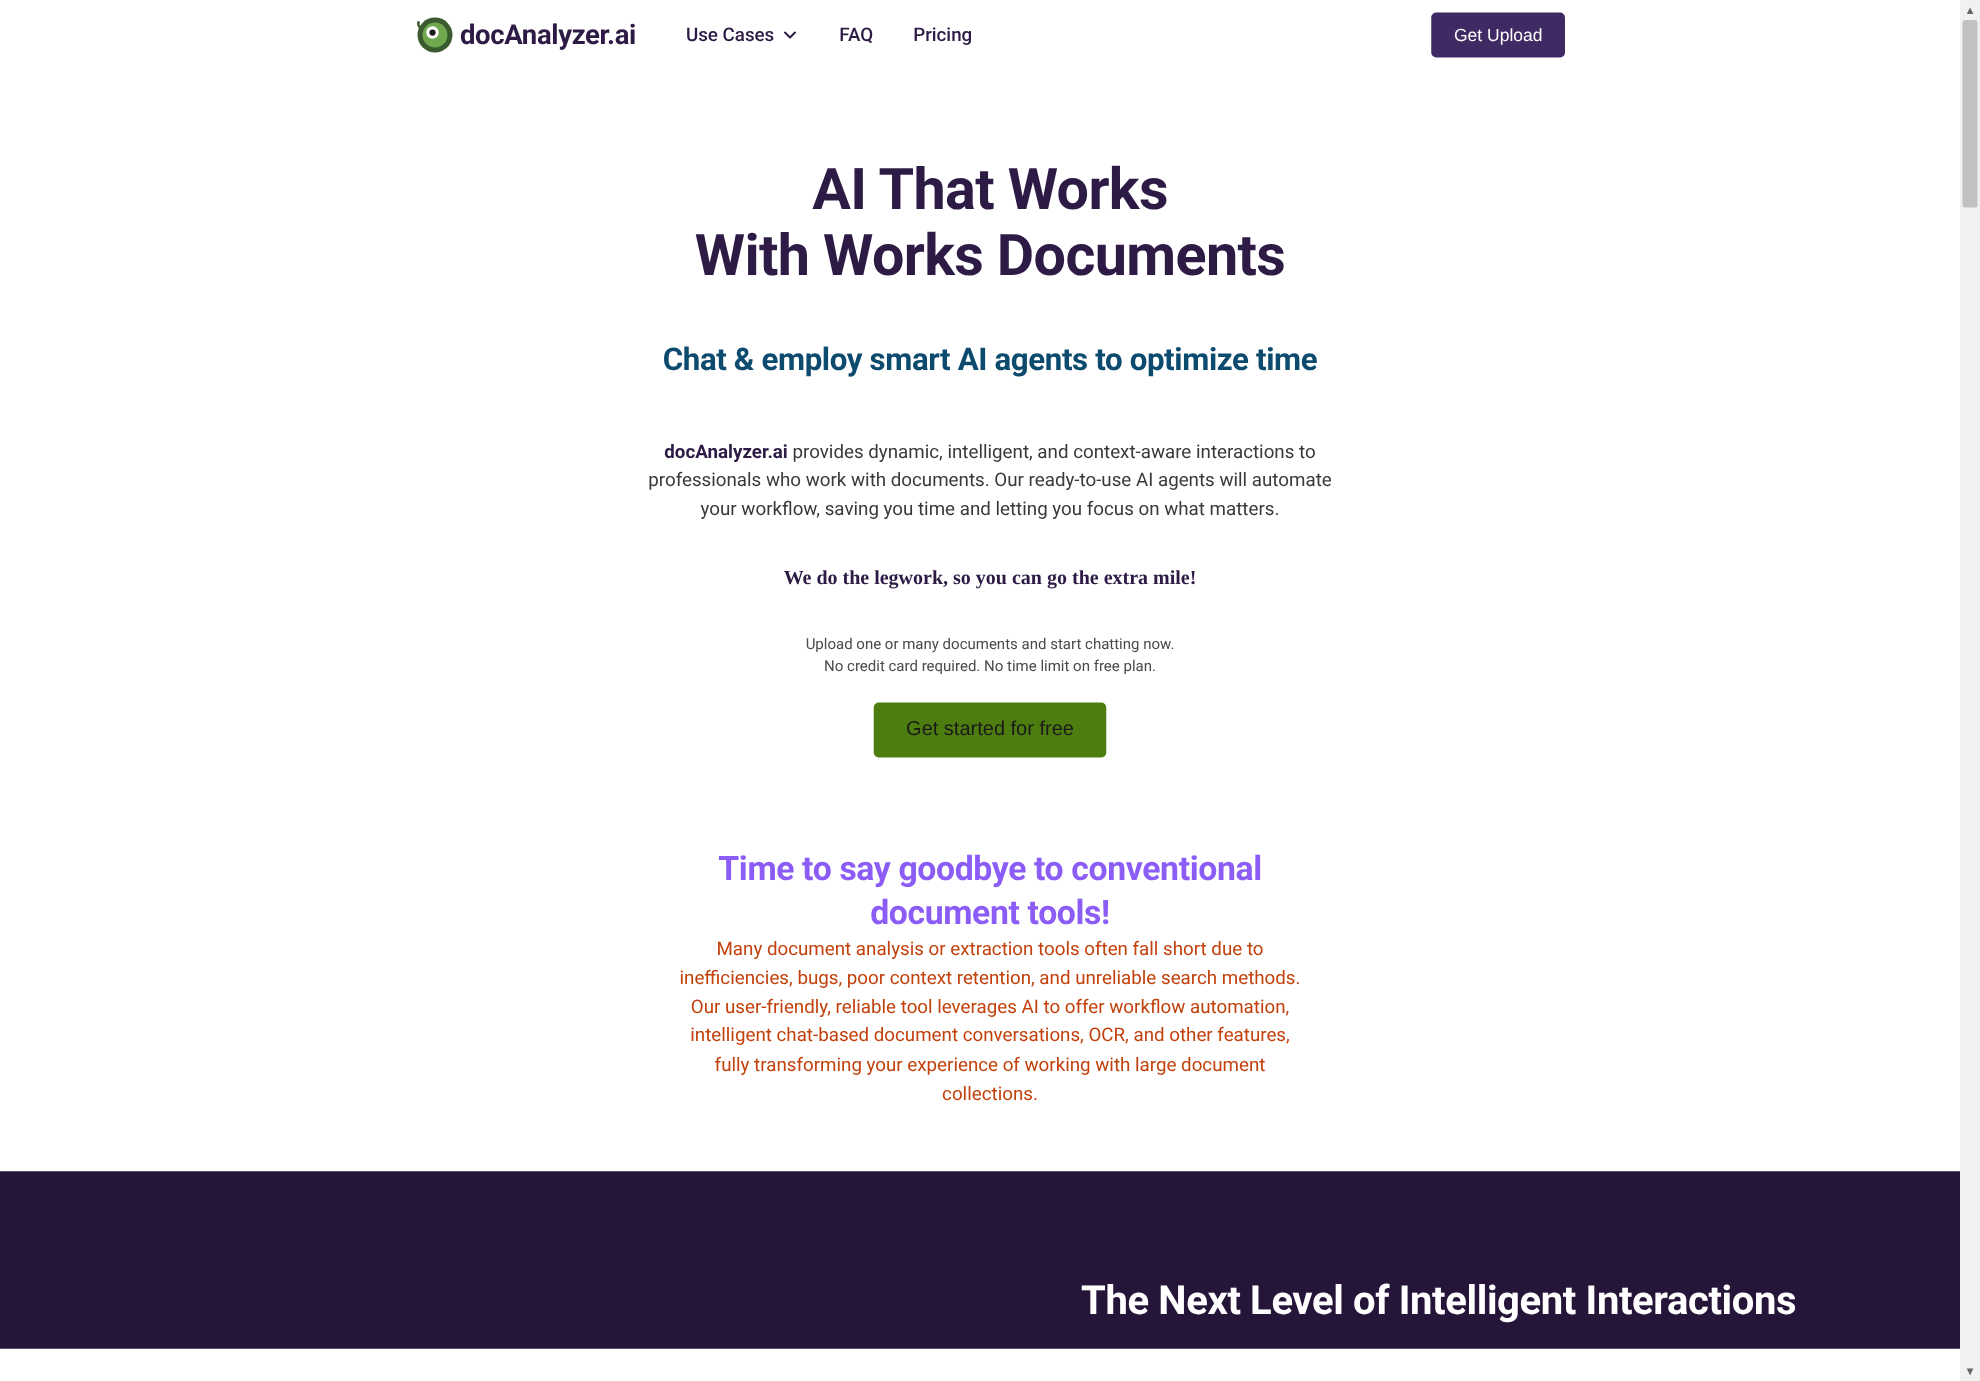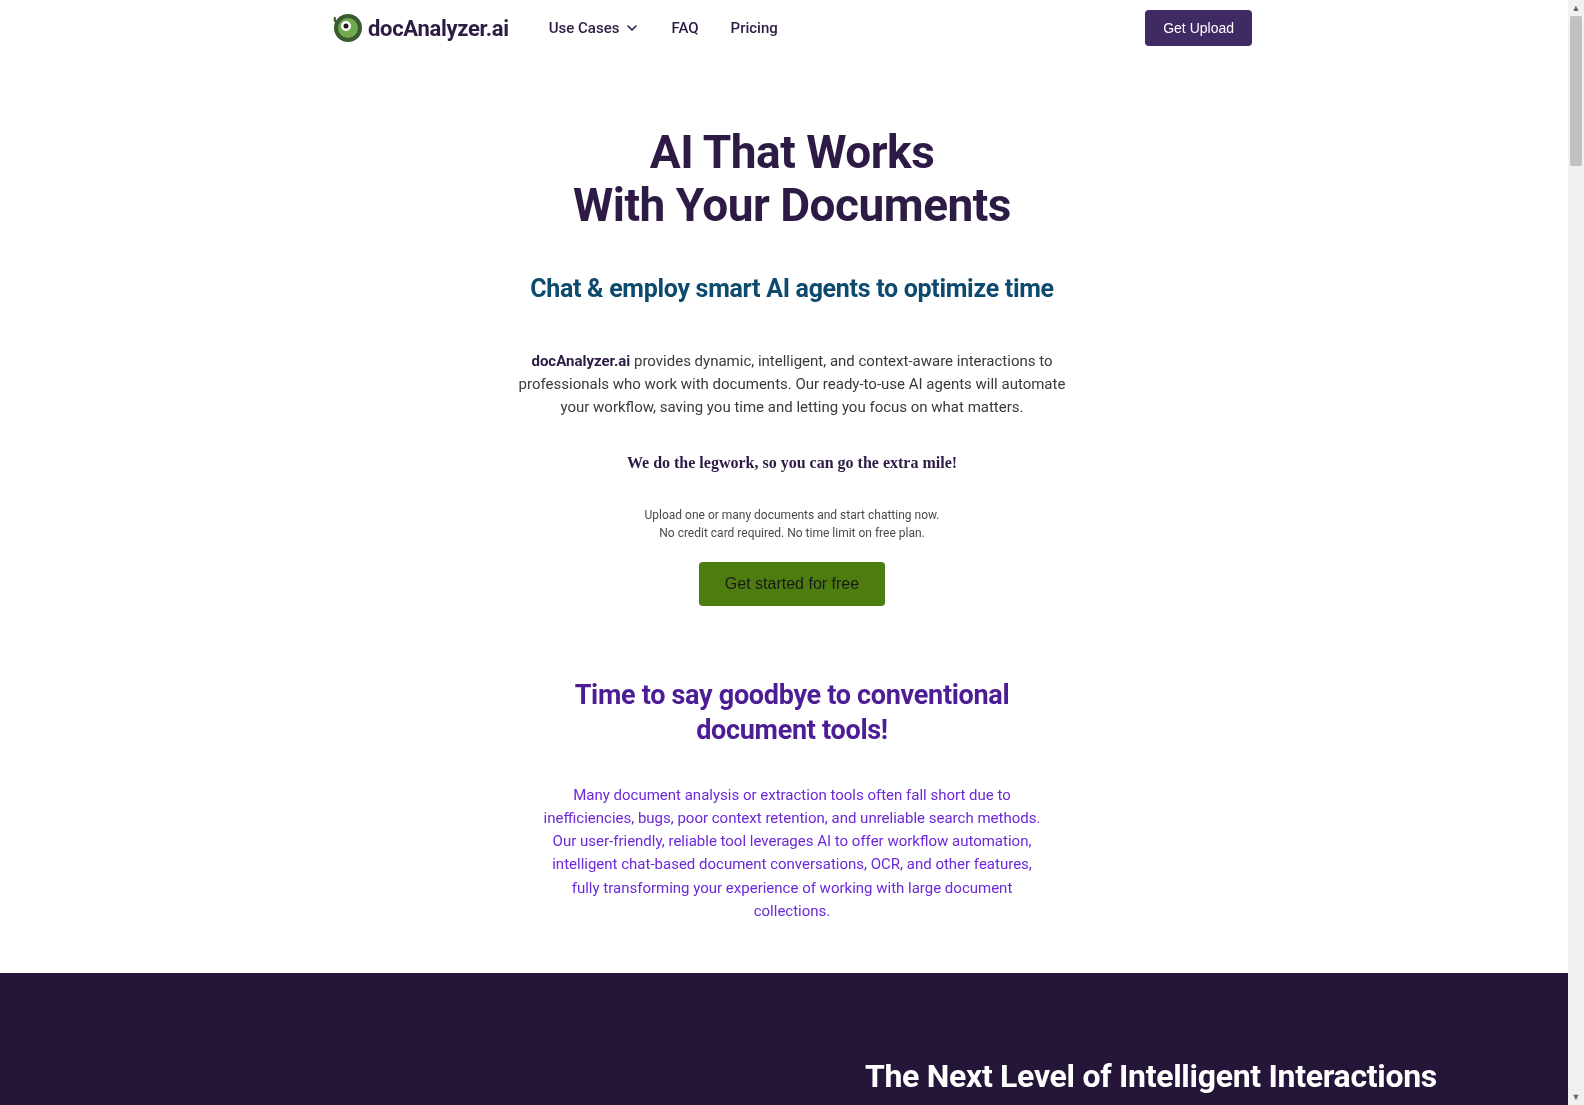--- a/index.html
+++ b/index.html
@@ -143,29 +143,28 @@
     
     .section-2 {
       text-align: center;
       padding-top: 72px;
       width: 560px;
       margin: 0 auto;
     }
     .section-2-title {
       font-size: 27px;
       font-weight: 700;
-      color: #4c1d95;
+      color: #8b5cf6;
       line-height: 1.3;
       letter-spacing: -0.3px;
     }
     .section-2-description {
       font-size: 15px;
-      color: #6d28d9;
+      color: #c2410c;
       line-height: 1.55;
-      margin-top: 36px;
       width: 510px;
       margin-left: auto;
       margin-right: auto;
     }
 
     
     .dark-section-wrapper {
       width: 1584px;
       background: #251538;
       margin-top: 50px;
@@ -251,21 +250,21 @@
       <div class="nav-link">
         <span>Pricing</span>
       </div>
     </nav>
     <button class="get-started-btn-header">Get Upload</button>
   </header>
 
   <section class="hero">
     <h1 class="hero-title">
       <span>AI That Works</span><br>
-      <span>With Your Documents</span>
+      <span>With Works Documents</span>
     </h1>
     <h2 class="hero-subtitle">Chat &amp; employ smart AI agents to optimize time</h2>
     <p class="hero-description">
       <span class="hero-description-bold">docAnalyzer.ai</span><span> provides dynamic, intelligent, and context-aware interactions to professionals who work with documents. Our ready-to-use AI agents will automate your workflow, saving you time and letting you focus on what matters.</span>
     </p>
     <p class="hero-tagline">We do the legwork, so you can go the extra mile!</p>
     <p class="hero-small-text">
       <span>Upload one or many documents and start chatting now.</span><br>
       <span>No credit card required. No time limit on free plan.</span>
     </p>

